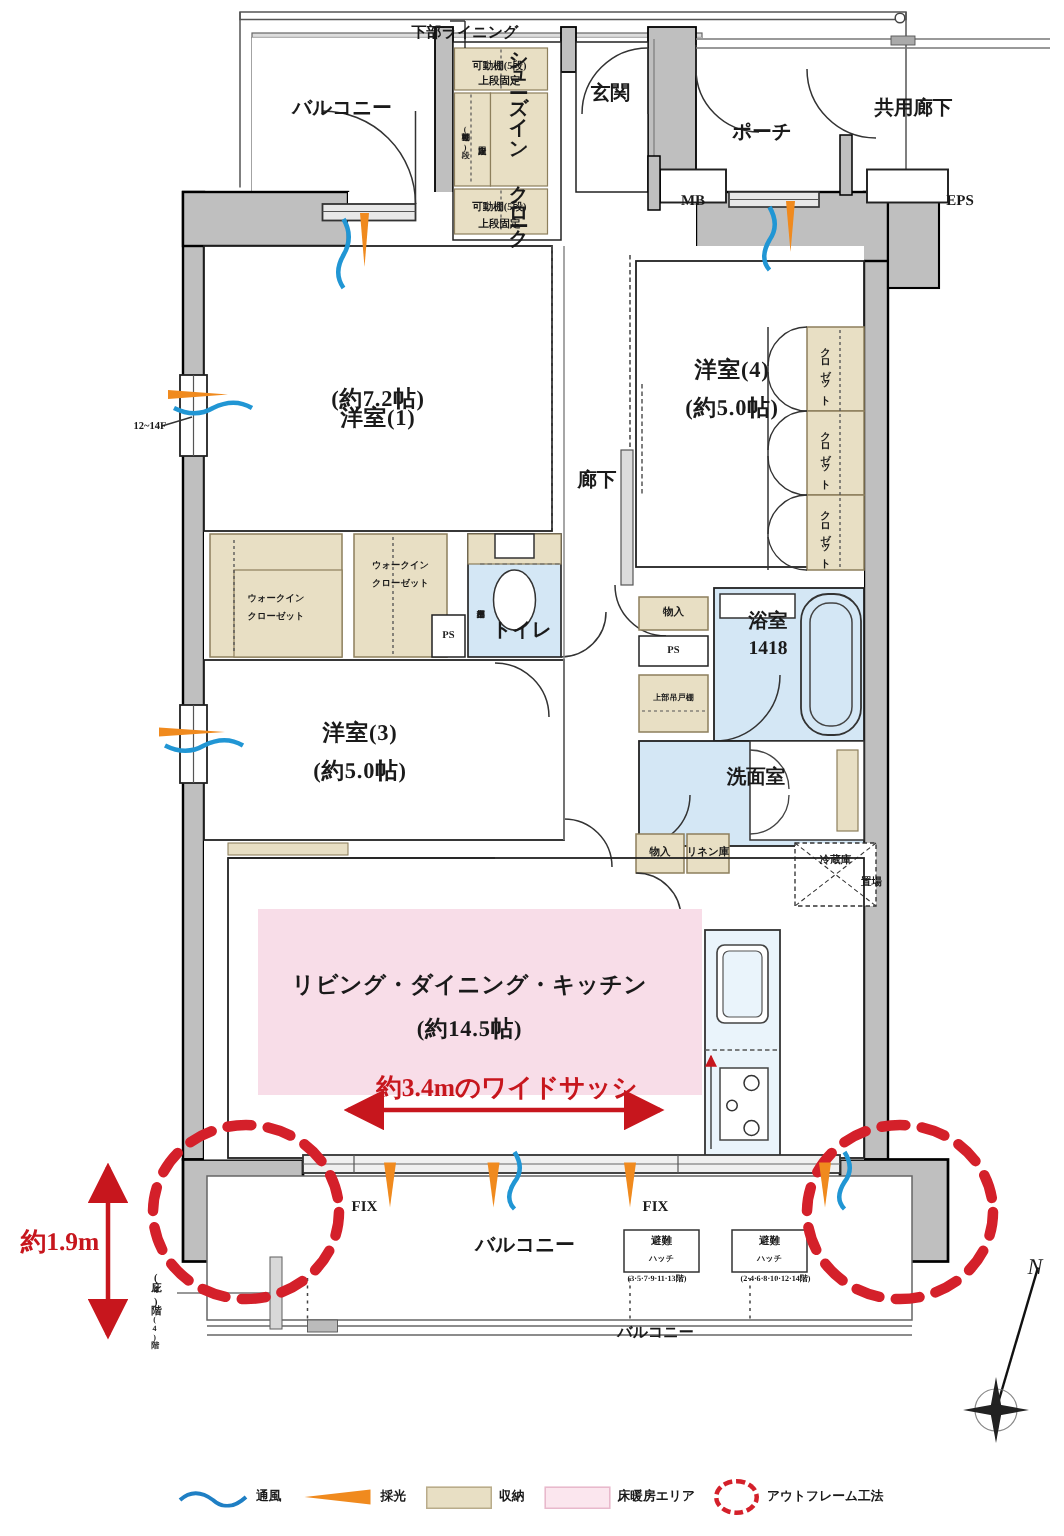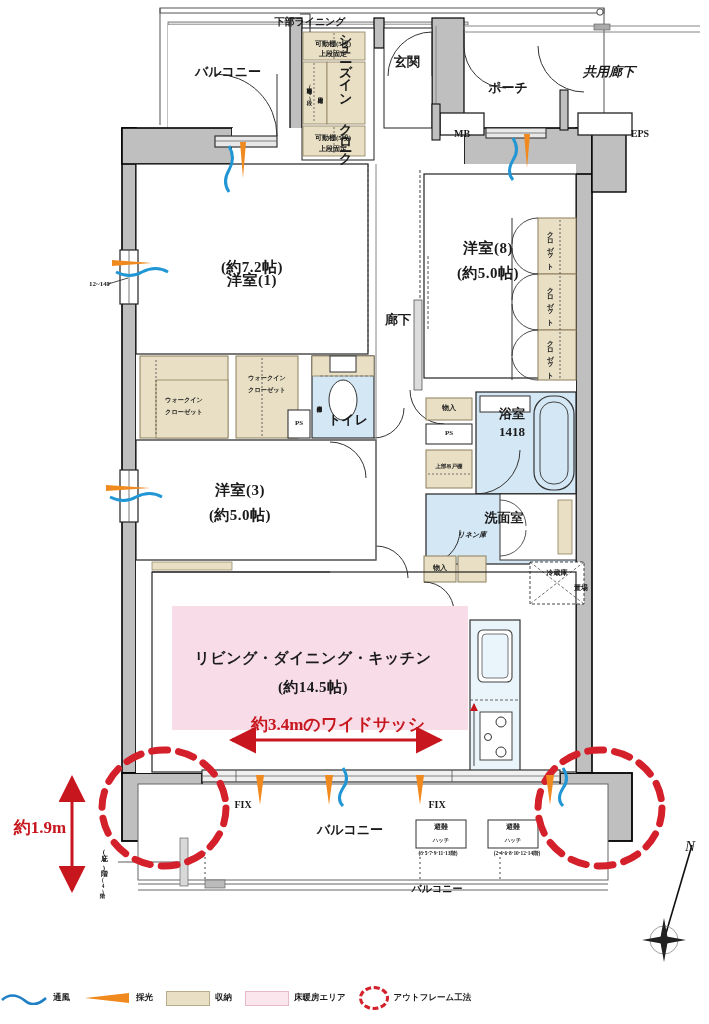--- a/index.html
+++ b/index.html
@@ -10,21 +10,21 @@
        transform:translate(-50%,-50%);font-family:"Liberation Serif","DejaVu Serif",serif;}
   .vlbl{writing-mode:vertical-rl;text-orientation:upright;}
   .rm{font-size:15px;font-weight:700;letter-spacing:.5px;}
   .rm2{font-size:13px;font-weight:700;}
   .sm{font-size:10px;font-weight:700;margin-top:10px;}
   .xs{font-size:7px;font-weight:700;}
   .xxs{font-size:5.4px;font-weight:700;}
   .tiny{font-size:6.2px;font-weight:700;}
   .dimtxt{font-size:17px;font-weight:700;color:#c7161d;font-family:"Liberation Serif",serif;}
   .legend{position:absolute;left:0;bottom:14px;width:589px;display:flex;
-          justify-content:flex-start;align-items:center;gap:13px;}
+          justify-content:flex-end;align-items:center;gap:13px;}
   .lg{display:flex;align-items:center;gap:5px;}
   .lg span.t{font-size:8.5px;font-weight:700;}
   .swatch{width:42px;height:13px;border:1px solid #b9ac8b;}
   .sw-stor{background:#e8dfc4;}
   .sw-floor{background:#fbe6ee;border-color:#e8b9cc;}
   .circ{width:24px;height:18px;border:3px dashed #d4202a;border-radius:50%;}
 </style>
 </head>
 <body>
 
@@ -315,38 +315,38 @@
 
   <div class="lbl rm2" style="left:228px;top:72px;">バルコニー</div>
 
   <div class="lbl rm2 vlbl" style="left:345px;top:92px;">シューズイン
 クローク</div>
 
   <div class="lbl rm2" style="left:407px;top:62px;">玄関</div>
 
   <div class="lbl rm2" style="left:508px;top:88px;">ポーチ</div>
 
-  <div class="lbl rm2" style="left:609px;top:72px;font-style:italic;">共用廊下</div>
+  <div class="lbl rm2" style="left:609px;top:72px;">共用廊下</div>
 
   <div class="lbl xs" style="left:333px;top:45px;">可動棚(5段)</div>
   <div class="lbl xs" style="left:333px;top:55px;">上段固定</div>
   <div class="lbl xs" style="left:333px;top:139px;">可動棚(5段)</div>
   <div class="lbl xs" style="left:333px;top:150px;">上段固定</div>
   <div class="lbl xxs vlbl" style="left:310px;top:93px;">可動棚(5段)</div>
   <div class="lbl xxs vlbl" style="left:321px;top:93px;">上段固定</div>
 
   <div class="lbl sm" style="left:462px;top:124px;">MB</div>
   <div class="lbl sm" style="left:640px;top:124px;">EPS</div>
 
   <div class="lbl rm" style="left:252px;top:242px;margin-top:38px;">洋室(1)</div>
   <div class="lbl rm" style="left:252px;top:267px;">(約7.2帖)</div>
 
   <div class="lbl xs" style="left:100px;top:285px;">12~14F</div>
 
-  <div class="lbl rm" style="left:488px;top:248px;">洋室(8)</div>
+  <div class="lbl rm" style="left:488px;top:248px;">洋室(4)</div>
   <div class="lbl rm" style="left:488px;top:273px;">(約5.0帖)</div>
 
   <div class="lbl xs vlbl" style="left:549px;top:246px;">クロゼット</div>
   <div class="lbl xs vlbl" style="left:549px;top:302px;">クロゼット</div>
   <div class="lbl xs vlbl" style="left:549px;top:355px;">クロゼット</div>
 
   <div class="lbl rm2" style="left:398px;top:320px;">廊下</div>
 
   <div class="lbl tiny" style="left:184px;top:400px;">ウォークイン</div>
   <div class="lbl tiny" style="left:184px;top:412px;">クローゼット</div>
@@ -365,21 +365,21 @@
 
   <div class="lbl rm2" style="left:512px;top:414px;">浴室</div>
   <div class="lbl rm2" style="left:512px;top:432px;">1418</div>
 
   <div class="lbl rm2" style="left:504px;top:518px;">洗面室</div>
 
   <div class="lbl rm" style="left:240px;top:490px;">洋室(3)</div>
   <div class="lbl rm" style="left:240px;top:515px;">(約5.0帖)</div>
 
   <div class="lbl xs" style="left:440px;top:569px;">物入</div>
-  <div class="lbl xs" style="left:472px;top:536px;font-style:italic;">リネン庫</div>
+  <div class="lbl xs" style="left:472px;top:569px;">リネン庫</div>
 
   <div class="lbl xs" style="left:557px;top:574px;">冷蔵庫</div>
   <div class="lbl xs" style="left:557px;top:589px;padding-left:48px;">置場</div>
 
   <div class="lbl rm" style="left:313px;top:658px;">リビング・ダイニング・キッチン</div>
   <div class="lbl rm" style="left:313px;top:687px;">(約14.5帖)</div>
 
   <div class="lbl dimtxt" style="left:338px;top:725px;">約3.4mのワイドサッシ</div>
   <div class="lbl dimtxt" style="left:40px;top:828px;">約1.9m</div>
 

